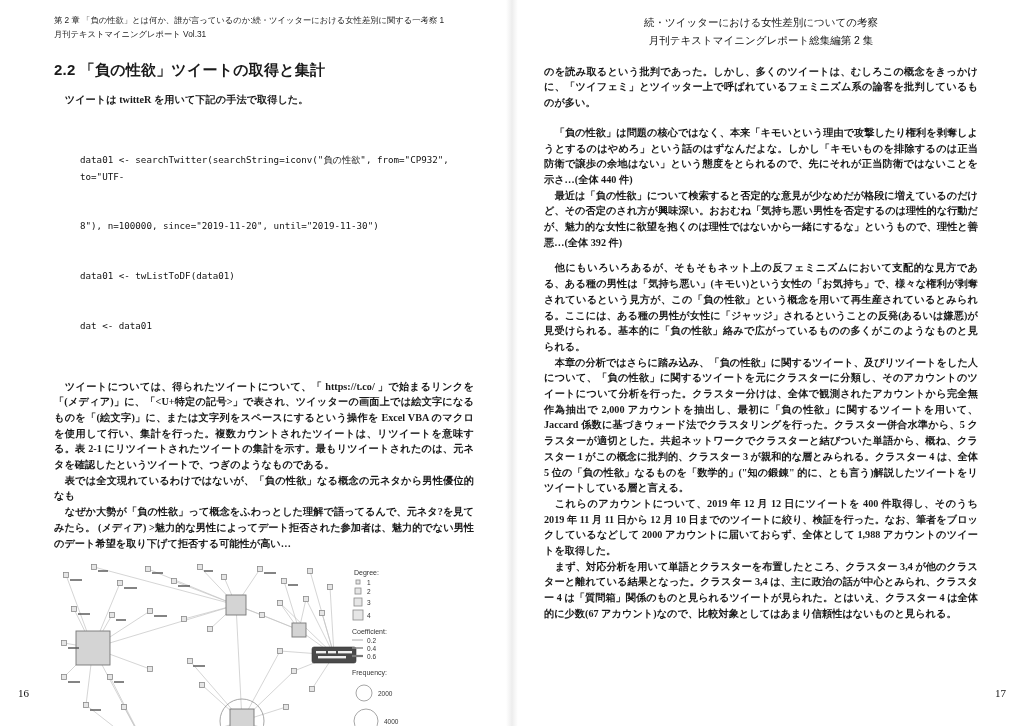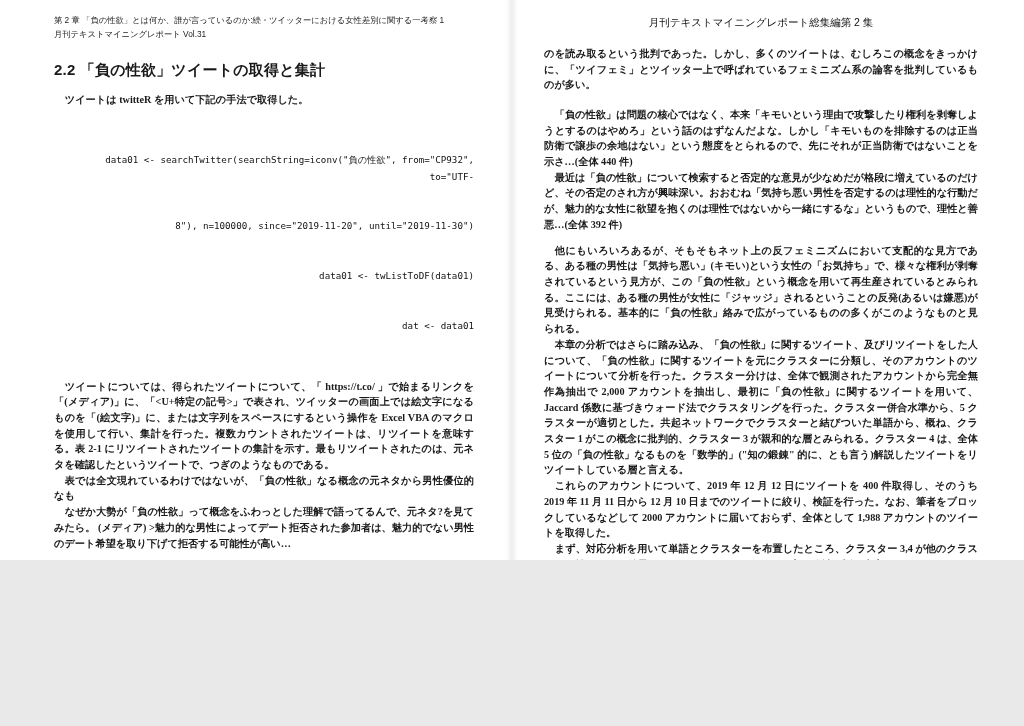--- a/index.html
+++ b/index.html
@@ -2,21 +2,21 @@
 <html><head>
 <meta charset="utf-8">
 <style>
   * { box-sizing: border-box; margin: 0; padding: 0; }
   html,body { width:1024px; height:726px; }
   body {
     background:#e9e9e9;
     font-family:"Liberation Serif","DejaVu Serif",serif;
     color:#1a1a1a;
   }
-  .spread { position:relative; width:1024px; height:560px; background:#ffffff; overflow:hidden; }
+  .spread { position:relative; width:1024px; height:726px; background:#ffffff; overflow:hidden; }
   .center-fold {
     position:absolute; left:506px; top:0; width:12px; height:100%;
     background:linear-gradient(to right, rgba(0,0,0,0), rgba(0,0,0,0.07) 50%, rgba(0,0,0,0));
     pointer-events:none;
   }
   .page { position:absolute; top:0; height:726px; width:512px; background:#fff; }
   .page-left  { left:0;   padding:14px 38px 0 54px; }
   .page-right { left:512px; padding:14px 46px 0 32px; }
 
   .running-head { font-family:"Liberation Sans","DejaVu Sans",sans-serif; font-size:8.3px; color:#222; line-height:1.65; }
@@ -28,21 +28,21 @@
     margin:20px 0 12px 0;
   }
   p.body {
     font-size:10.2px; line-height:1.54; text-align:justify;
     text-indent:1.05em; margin:0;font-weight:bold;
   }
   .quote { margin:9px 4px 9px 16px; }
   .code {
     font-family:"DejaVu Sans Mono","Liberation Mono",monospace;
     font-size:9.2px; line-height:1.8; color:#111;
-    margin:11px 0 11px 26px; white-space:pre-wrap;text-align:right;
+    margin:11px 0 11px 26px; white-space:pre-wrap;
   }
   .figure-wrap { margin-top:8px; text-align:center; }
   .page-num { position:absolute; bottom:27px; font-size:11px; color:#111; }
   .page-num-left  { left:18px; }
   .page-num-right { right:18px; }
 
   
   svg.network { display:block; margin:0 auto; }
   .edge { stroke:#c3c3c3; stroke-width:0.7; }
   .node { fill:#e6e6e6; stroke:#8a8a8a; stroke-width:0.8; }
@@ -259,20 +259,21 @@
         </g>
       </svg>
 
     </div>
 
     <div class="page-num page-num-left">16</div>
   </div>
 
   <div class="page page-right">
     <div class="running-head running-head-right">
+      <div>続・ツイッターにおける女性差別についての考察</div>
       <div>月刊テキストマイニングレポート総集編第 2 集</div>
     </div>
 
     <p class="body" style="margin-top:14px; text-indent:0;">のを読み取るという批判であった。しかし、多くのツイートは、むしろこの概念をきっかけに、「ツイフェミ」とツイッター上で呼ばれているフェミニズム系の論客を批判しているものが多い。</p>
 
     <p class="body quote" style="margin-top:14px;">「負の性欲」は問題の核心ではなく、本来「キモいという理由で攻撃したり権利を剥奪しようとするのはやめろ」という話のはずなんだよな。しかし「キモいものを排除するのは正当防衛で譲歩の余地はない」という態度をとられるので、先にそれが正当防衛ではないことを示さ…(全体 440 件)</p>
 
     <p class="body quote">最近は「負の性欲」について検索すると否定的な意見が少なめだが格段に増えているのだけど、その否定のされ方が興味深い。おおむね「気持ち悪い男性を否定するのは理性的な行動だが、魅力的な女性に欲望を抱くのは理性ではないから一緒にするな」というもので、理性と善悪…(全体 392 件)</p>
 
     <p class="body" style="margin-top:10px;">他にもいろいろあるが、そもそもネット上の反フェミニズムにおいて支配的な見方である、ある種の男性は「気持ち悪い」(キモい)という女性の「お気持ち」で、様々な権利が剥奪されているという見方が、この「負の性欲」という概念を用いて再生産されているとみられる。ここには、ある種の男性が女性に「ジャッジ」されるということの反発(あるいは嫌悪)が見受けられる。基本的に「負の性欲」絡みで広がっているものの多くがこのようなものと見られる。</p>

